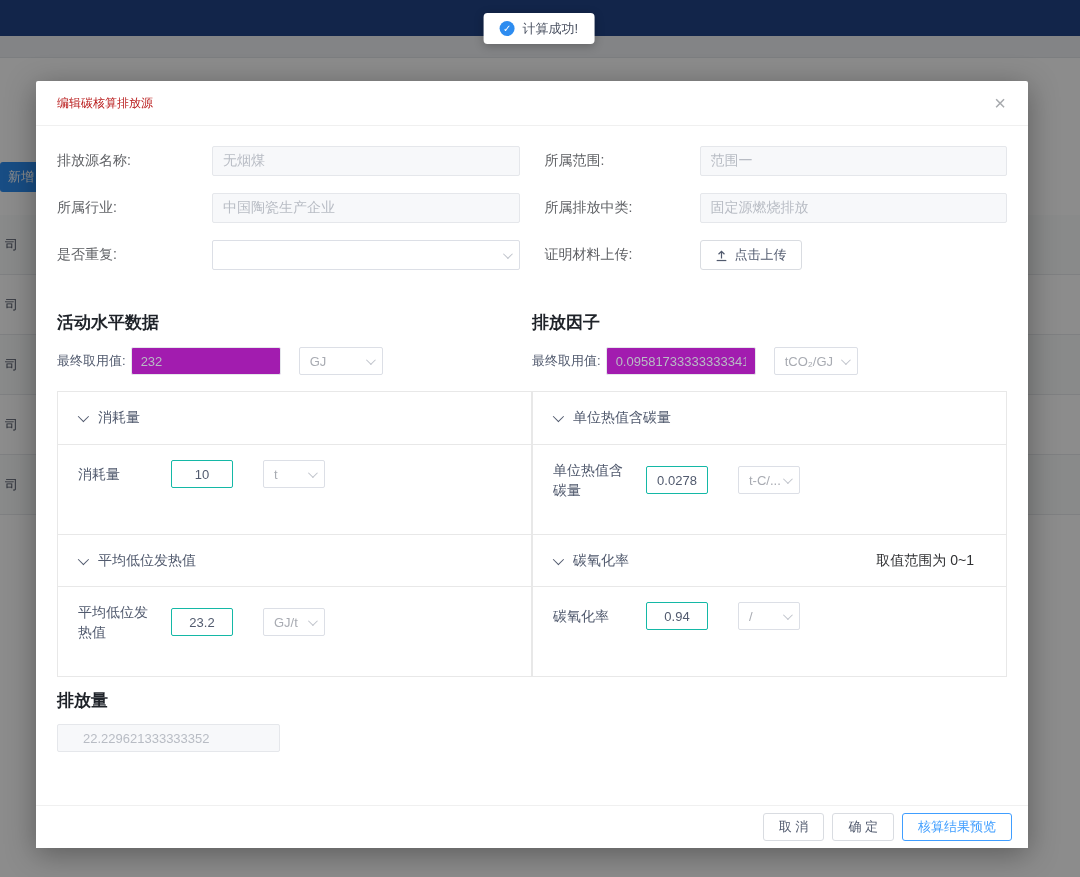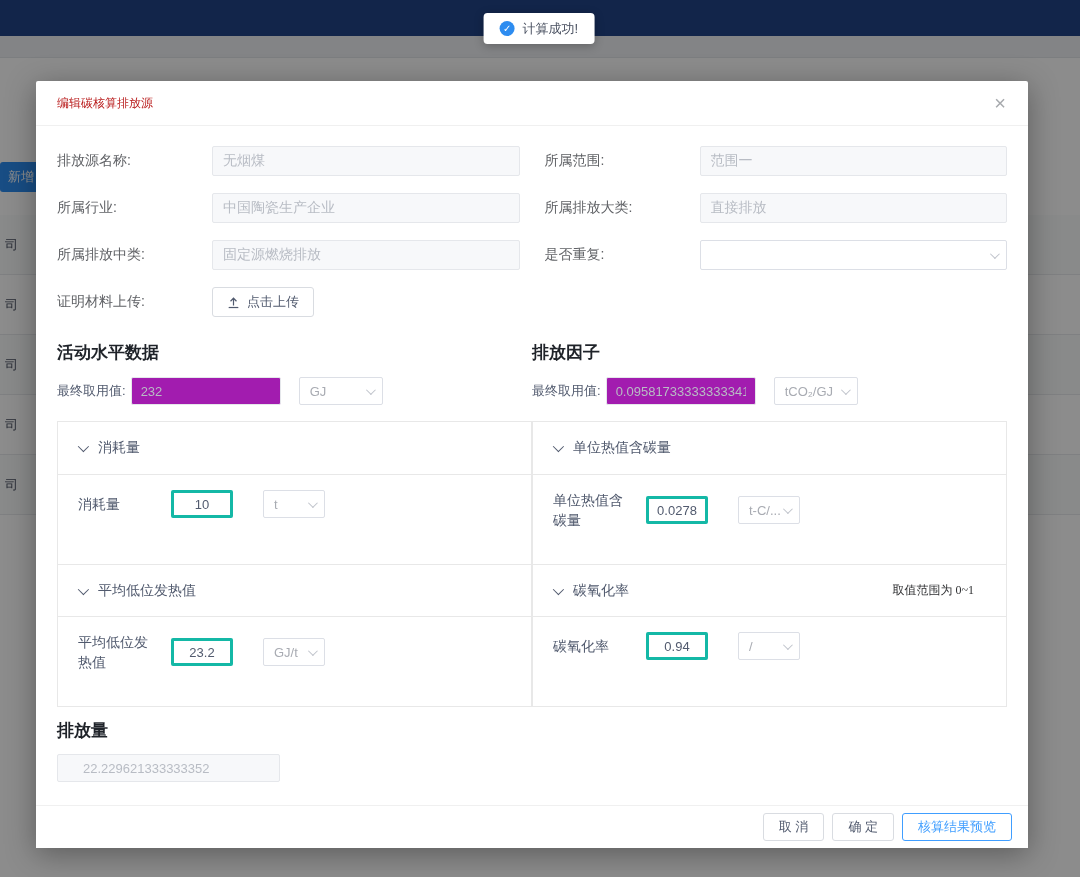--- a/index.html
+++ b/index.html
@@ -48,25 +48,25 @@
   .final-label { font-size:13px; color:#515a6e; margin-right:5px; white-space:nowrap; }
   .final-input { width:150px; height:28px; border:1px solid #e5e7eb; background:#a21caf; color:#b8bcc4; font-size:13px; padding:0 9px; border-radius:2px; font-family:"Liberation Sans", sans-serif; }
   .final-input:disabled { opacity:1; -webkit-text-fill-color:#b8bcc4; }
   .final-sel { width:84px; margin-left:18px; height:28px; }
 
   .panel { border:1px solid #e8e8e8; margin-top:16px; }
   .p-head { height:52px; display:flex; align-items:center; gap:12px; padding:0 20px; }
   .p-head + .p-body, .p-body + .p-head { border-top:1px solid #e8e8e8; }
   .p-chev { width:8px; height:8px; border-right:1.6px solid #515a6e; border-bottom:1.6px solid #515a6e; transform:rotate(45deg) translateY(-2px); flex:none; cursor:pointer; }
   .p-title { font-size:14px; color:#515a6e; }
-  .p-note { margin-left:auto; font-size:12px; color:#303133; padding-right:12px;font-family:Liberation Serif, serif; }
+  .p-note { margin-left:auto; font-size:14px; color:#303133; padding-right:12px; }
   .p-body { height:90px; padding:15px 20px 0; }
   .p-row { display:flex; align-items:center; }
   .p-label { width:75px; flex:none; font-size:14px; color:#515a6e; line-height:20px; margin-right:18px; }
-  .p-input { width:62px; height:28px; border:3px solid #14b8a6; border-radius:2px; font-size:13px; color:#515a6e; text-align:center; margin-right:30px; font-family:"Liberation Sans", sans-serif; }
+  .p-input { width:62px; height:28px; border:1px solid #14b8a6; border-radius:2px; font-size:13px; color:#515a6e; text-align:center; margin-right:30px; font-family:"Liberation Sans", sans-serif; }
   .p-sel { width:62px; height:28px; }
 
   .emission-title { margin-top:12px; }
   .emission-input { display:block; width:223px; height:28px; margin-top:12px; border:1px solid #e5e7eb; background:#f7f8fa; color:#b8bcc4; font-size:13px; padding:0 25px; border-radius:2px; font-family:"Liberation Sans", sans-serif; }
   .emission-input:disabled { opacity:1; -webkit-text-fill-color:#b8bcc4; }
 
   
   .modal-footer { position:absolute; left:0; right:0; bottom:0; height:43px; border-top:1px solid #f0f0f0; display:flex; align-items:center; justify-content:flex-end; gap:8px; padding:0 16px; background:#fff; }
   .btn { height:28px; padding:0 15px; border:1px solid #d9dce1; background:#fff; border-radius:3px; font-size:13px; color:#515a6e; cursor:pointer; font-family:"Liberation Sans", sans-serif; }
   .btn-preview { border-color:#409eff; color:#409eff; }
@@ -117,24 +117,20 @@
         <div class="field-ctrl"><input class="text-input" disabled="" value="无烟煤" style=""></div>
       </div>
       <div class="field">
         <span class="field-label">所属范围:</span>
         <div class="field-ctrl"><input class="text-input" disabled="" value="范围一" style=""></div>
       </div>
 
       <div class="field">
         <span class="field-label">所属行业:</span>
         <div class="field-ctrl"><input class="text-input" disabled="" value="中国陶瓷生产企业" style=""></div>
-      </div>
-      <div class="field">
-        <span class="field-label">所属排放大类:</span>
-        <div class="field-ctrl"><input class="text-input" disabled="" value="直接排放" style=""></div>
       </div>
 
       <div class="field">
         <span class="field-label">所属排放中类:</span>
         <div class="field-ctrl"><input class="text-input" disabled="" value="固定源燃烧排放" style=""></div>
       </div>
       <div class="field">
         <span class="field-label">是否重复:</span>
         <div class="field-ctrl">
           <div class="sel sel-full" style="color:#515a6e;">

